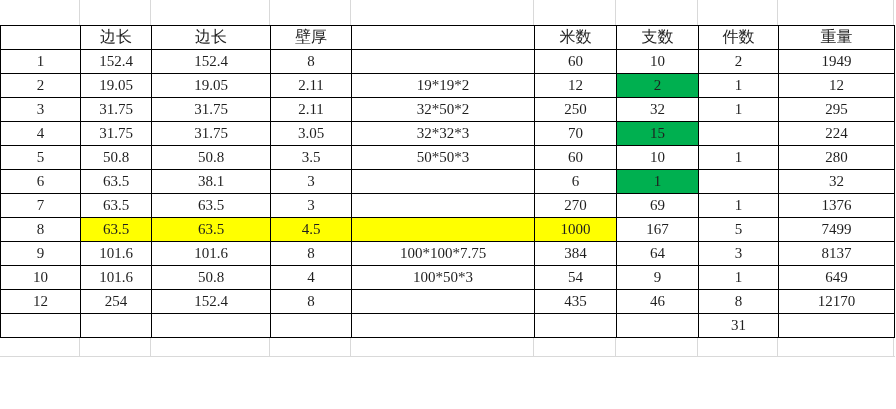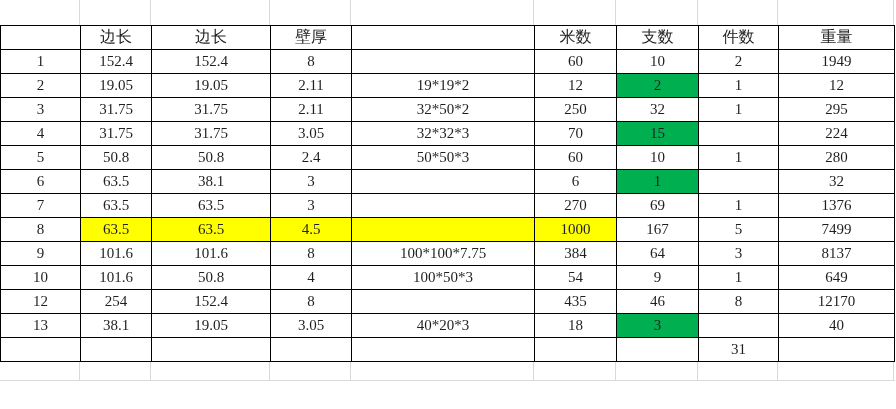--- a/index.html
+++ b/index.html
@@ -131,21 +131,21 @@
           <td>32*32*3</td>
           <td>70</td>
           <td class="hl-green">15</td>
           <td></td>
           <td>224</td>
         </tr>
         <tr>
           <td>5</td>
           <td>50.8</td>
           <td>50.8</td>
-          <td>2.4</td>
+          <td>3.5</td>
           <td>50*50*3</td>
           <td>60</td>
           <td>10</td>
           <td>1</td>
           <td>280</td>
         </tr>
         <tr>
           <td>6</td>
           <td>63.5</td>
           <td>38.1</td>
@@ -205,31 +205,20 @@
           <td>254</td>
           <td>152.4</td>
           <td>8</td>
           <td></td>
           <td>435</td>
           <td>46</td>
           <td>8</td>
           <td>12170</td>
         </tr>
         <tr>
-          <td>13</td>
-          <td>38.1</td>
-          <td>19.05</td>
-          <td>3.05</td>
-          <td>40*20*3</td>
-          <td>18</td>
-          <td class="hl-green">3</td>
-          <td></td>
-          <td>40</td>
-        </tr>
-        <tr>
           <td></td>
           <td></td>
           <td></td>
           <td></td>
           <td></td>
           <td></td>
           <td></td>
           <td>31</td>
           <td></td>
         </tr>

